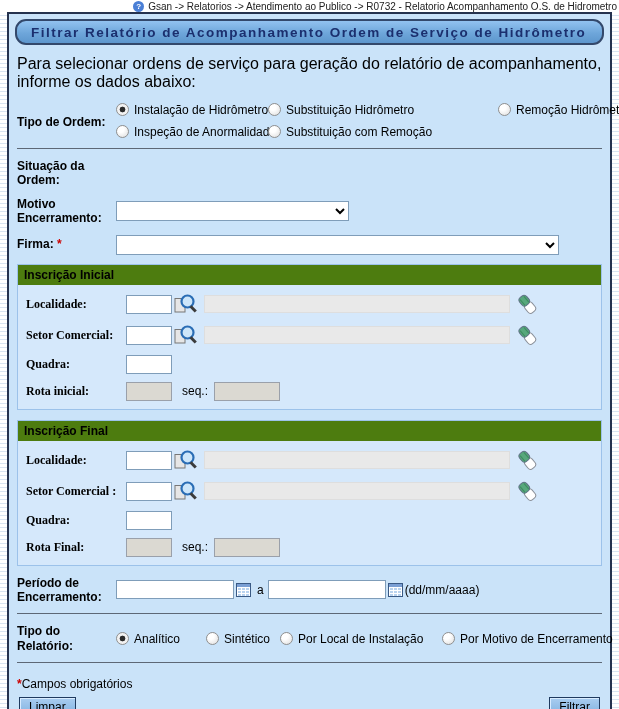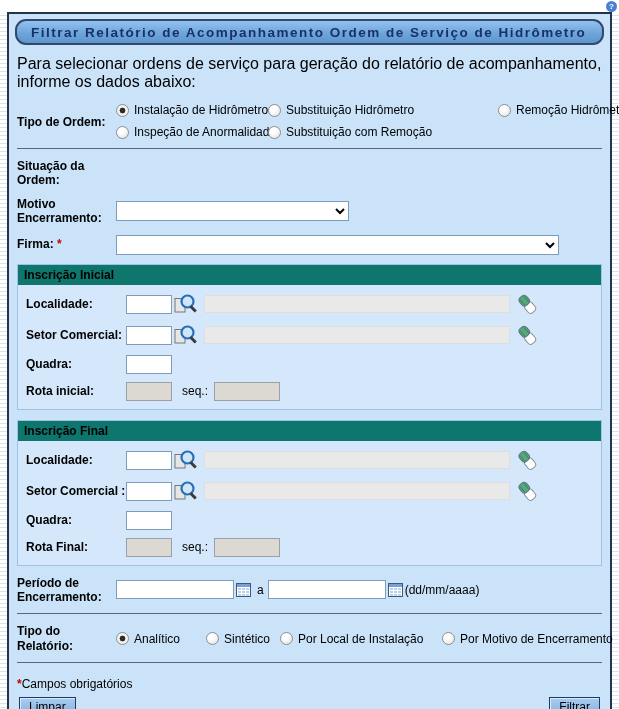--- a/index.html
+++ b/index.html
@@ -16,59 +16,60 @@
   
   .frame{ margin:0 7px; width:605px; border:2px solid #25324E; background:#CAE3F9;
     padding-bottom:8px; }
   .title-box{ margin:5px 6px 10px; height:26px; line-height:23px; border:2px solid #33486B;
     border-radius:11px; background:linear-gradient(180deg,#92c2f0 0%,#6ea6da 55%,#5d96cd 100%);
     color:#1B2F6E; font-weight:bold; font-size:13.5px; letter-spacing:1.5px; padding-left:14px; }
   .intro{ margin:10px 8px 12px; font-size:16px; color:#000; }
   .row{ display:flex; align-items:center; padding:0 8px; margin-bottom:9px; }
   .lbl{ width:99px; flex:none; font-weight:bold; font-size:12px; line-height:1.2; }
   .opts{ display:flex; align-items:center; }
-  .opt{ display:flex; align-items:center; gap:5px; font-size:12px; white-space:nowrap; }
+  .opt{ display:flex; align-items:flex-start; gap:5px; font-size:12px; white-space:nowrap; }
   .w152{ width:152px; } .w230{ width:230px; } .w90{ width:90px; } .w74{ width:74px; } .w162{ width:162px; }
   input[type=radio]{ -webkit-appearance:none; appearance:none; width:13px; height:13px; flex:none;
     border-radius:50%; border:1px solid #8f8f8f;
     background:radial-gradient(circle at 35% 30%,#ffffff 0 3px,#dcdcdc 100%); }
   input[type=radio]:checked{
     background:radial-gradient(circle,#2b2b2b 0 2.6px,#f2f2f2 3.2px); }
   select{ height:20px; border:1px solid #7f9db9; background:#fff; font-size:12px;
     font-family:"Liberation Sans","DejaVu Sans",sans-serif; }
   .sel-motivo{ width:233px; } .sel-firma{ width:443px; }
   input[type=text]{ height:19px; border:1px solid #7f9db9; background:#fff; font-size:12px;
     padding:1px 3px; font-family:"Liberation Sans","DejaVu Sans",sans-serif; }
   input[type=text]:disabled{ background:#DBD9D2; border:1px solid #9aa0aa; }
   .in-small{ width:46px; } .in-seq{ width:66px; } .in-date{ width:118px; }
   .ro-field{ height:18px; width:306px; background:#E9E9E9; border:1px solid #dedede; }
   .sep{ border:0; border-top:1px solid #5d6876; margin:4px 8px 10px; }
   .sect{ margin:0 8px 10px; border:1px solid #9cc2ea; background:#D5E8FB; }
-  .sect-head{ background:#0f766e; font-weight:bold; font-size:12px; padding:3px 6px; color:#000; }
+  .sect-head{ background:#4d7c0f; font-weight:bold; font-size:12px; padding:3px 6px; color:#000; }
   .sect .row{ margin:8px 0; padding:0 8px; }
-  .sect .lbl{ width:100px; font-weight:bold; }
+  .sect .lbl{ width:100px; font-weight:bold;font-family:Liberation Serif, serif; }
   .ico-btn{ display:inline-flex; align-items:center; border:0; background:none; padding:0; margin:0 2px; }
   .eraser-btn{ margin-left:8px; }
   .req{ color:#CC0000; font-weight:bold; }
   .note-row{ margin:14px 8px 6px; font-size:12px; }
   .btn-row{ display:flex; padding:0 10px;gap:12px; }
   button.act{ font-size:12px; font-weight:normal; padding:2px 9px; color:#000;
     background:linear-gradient(180deg,#a9cdf0,#7fb0e0); border:1px solid #1f3a5f;
     box-shadow:inset 1px 1px 0 #d9ecff; font-family:"Liberation Sans","DejaVu Sans",sans-serif; }
   .btn-right{ margin-left:auto; }
   .hint{ font-size:12px; }
   .lbl2{ white-space:normal; }
   .gap4{ width:4px; flex:none; }
   .seq-lbl{ font-size:12px; margin:0 6px 0 10px; }
 </style>
 </head>
 <body>
 
 <div class="crumb-bar">
   <span class="help-ico">?</span>
+  <span>Gsan -&gt; Relatorios -&gt; Atendimento ao Publico -&gt; R0732 - Relatorio Acompanhamento O.S. de Hidrometro</span>
 </div>
 
 <div class="frame">
 
   <div class="title-box">Filtrar Relatório de Acompanhamento Ordem de Serviço de Hidrômetro</div>
 
   <div class="intro">Para selecionar ordens de serviço para geração do relatório de acompanhamento, informe os dados abaixo:</div>
 
   <div class="row" style="align-items:flex-start;">
     <div class="lbl" style="padding-top:12px;">Tipo de Ordem:</div>

